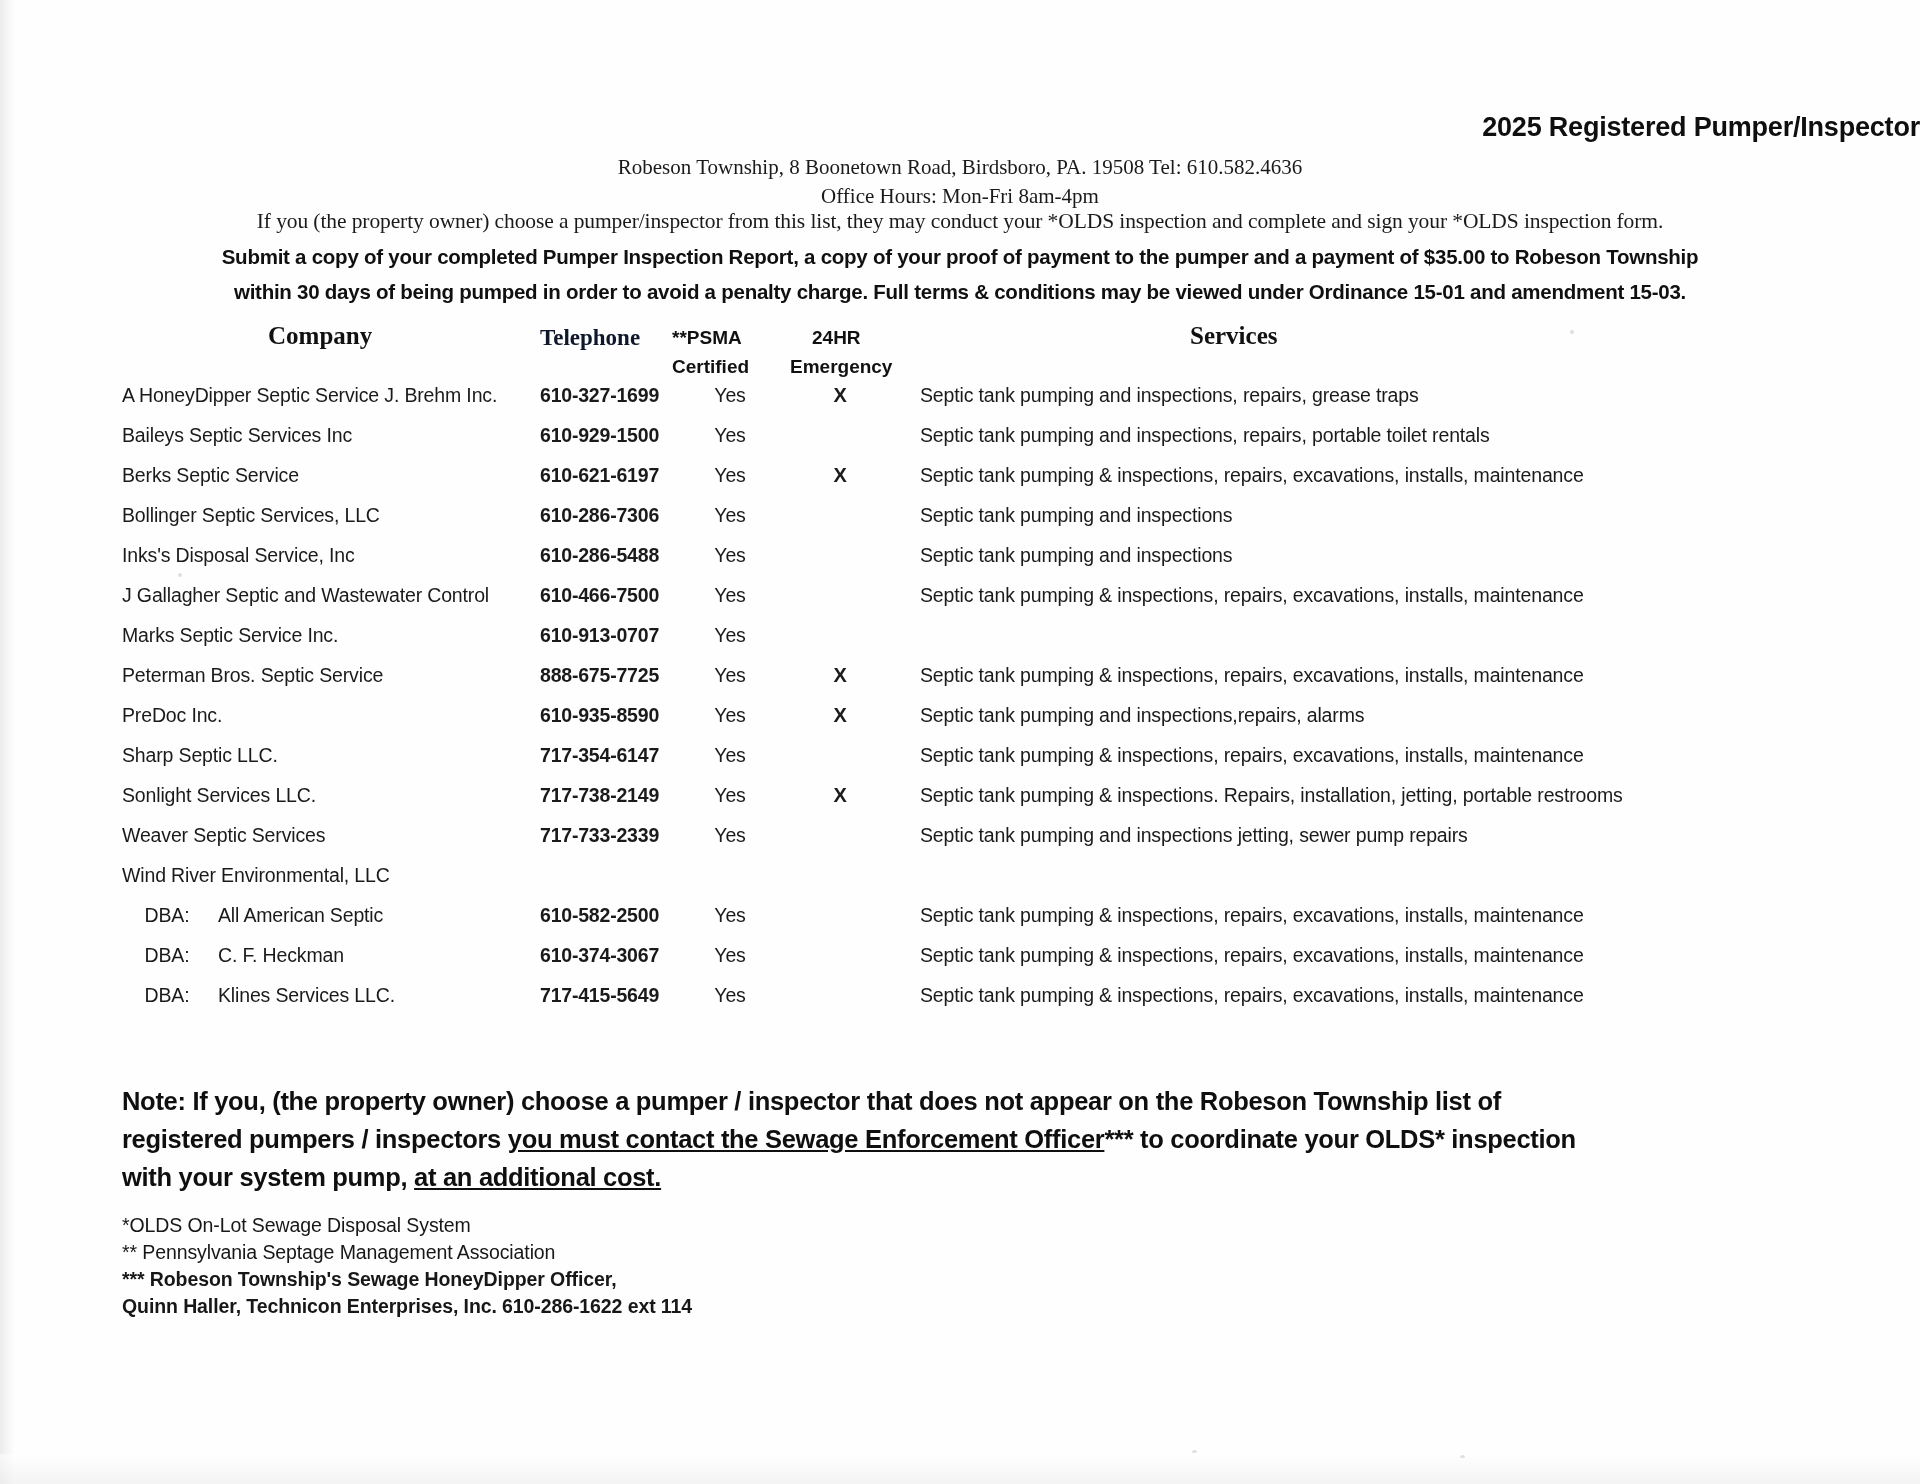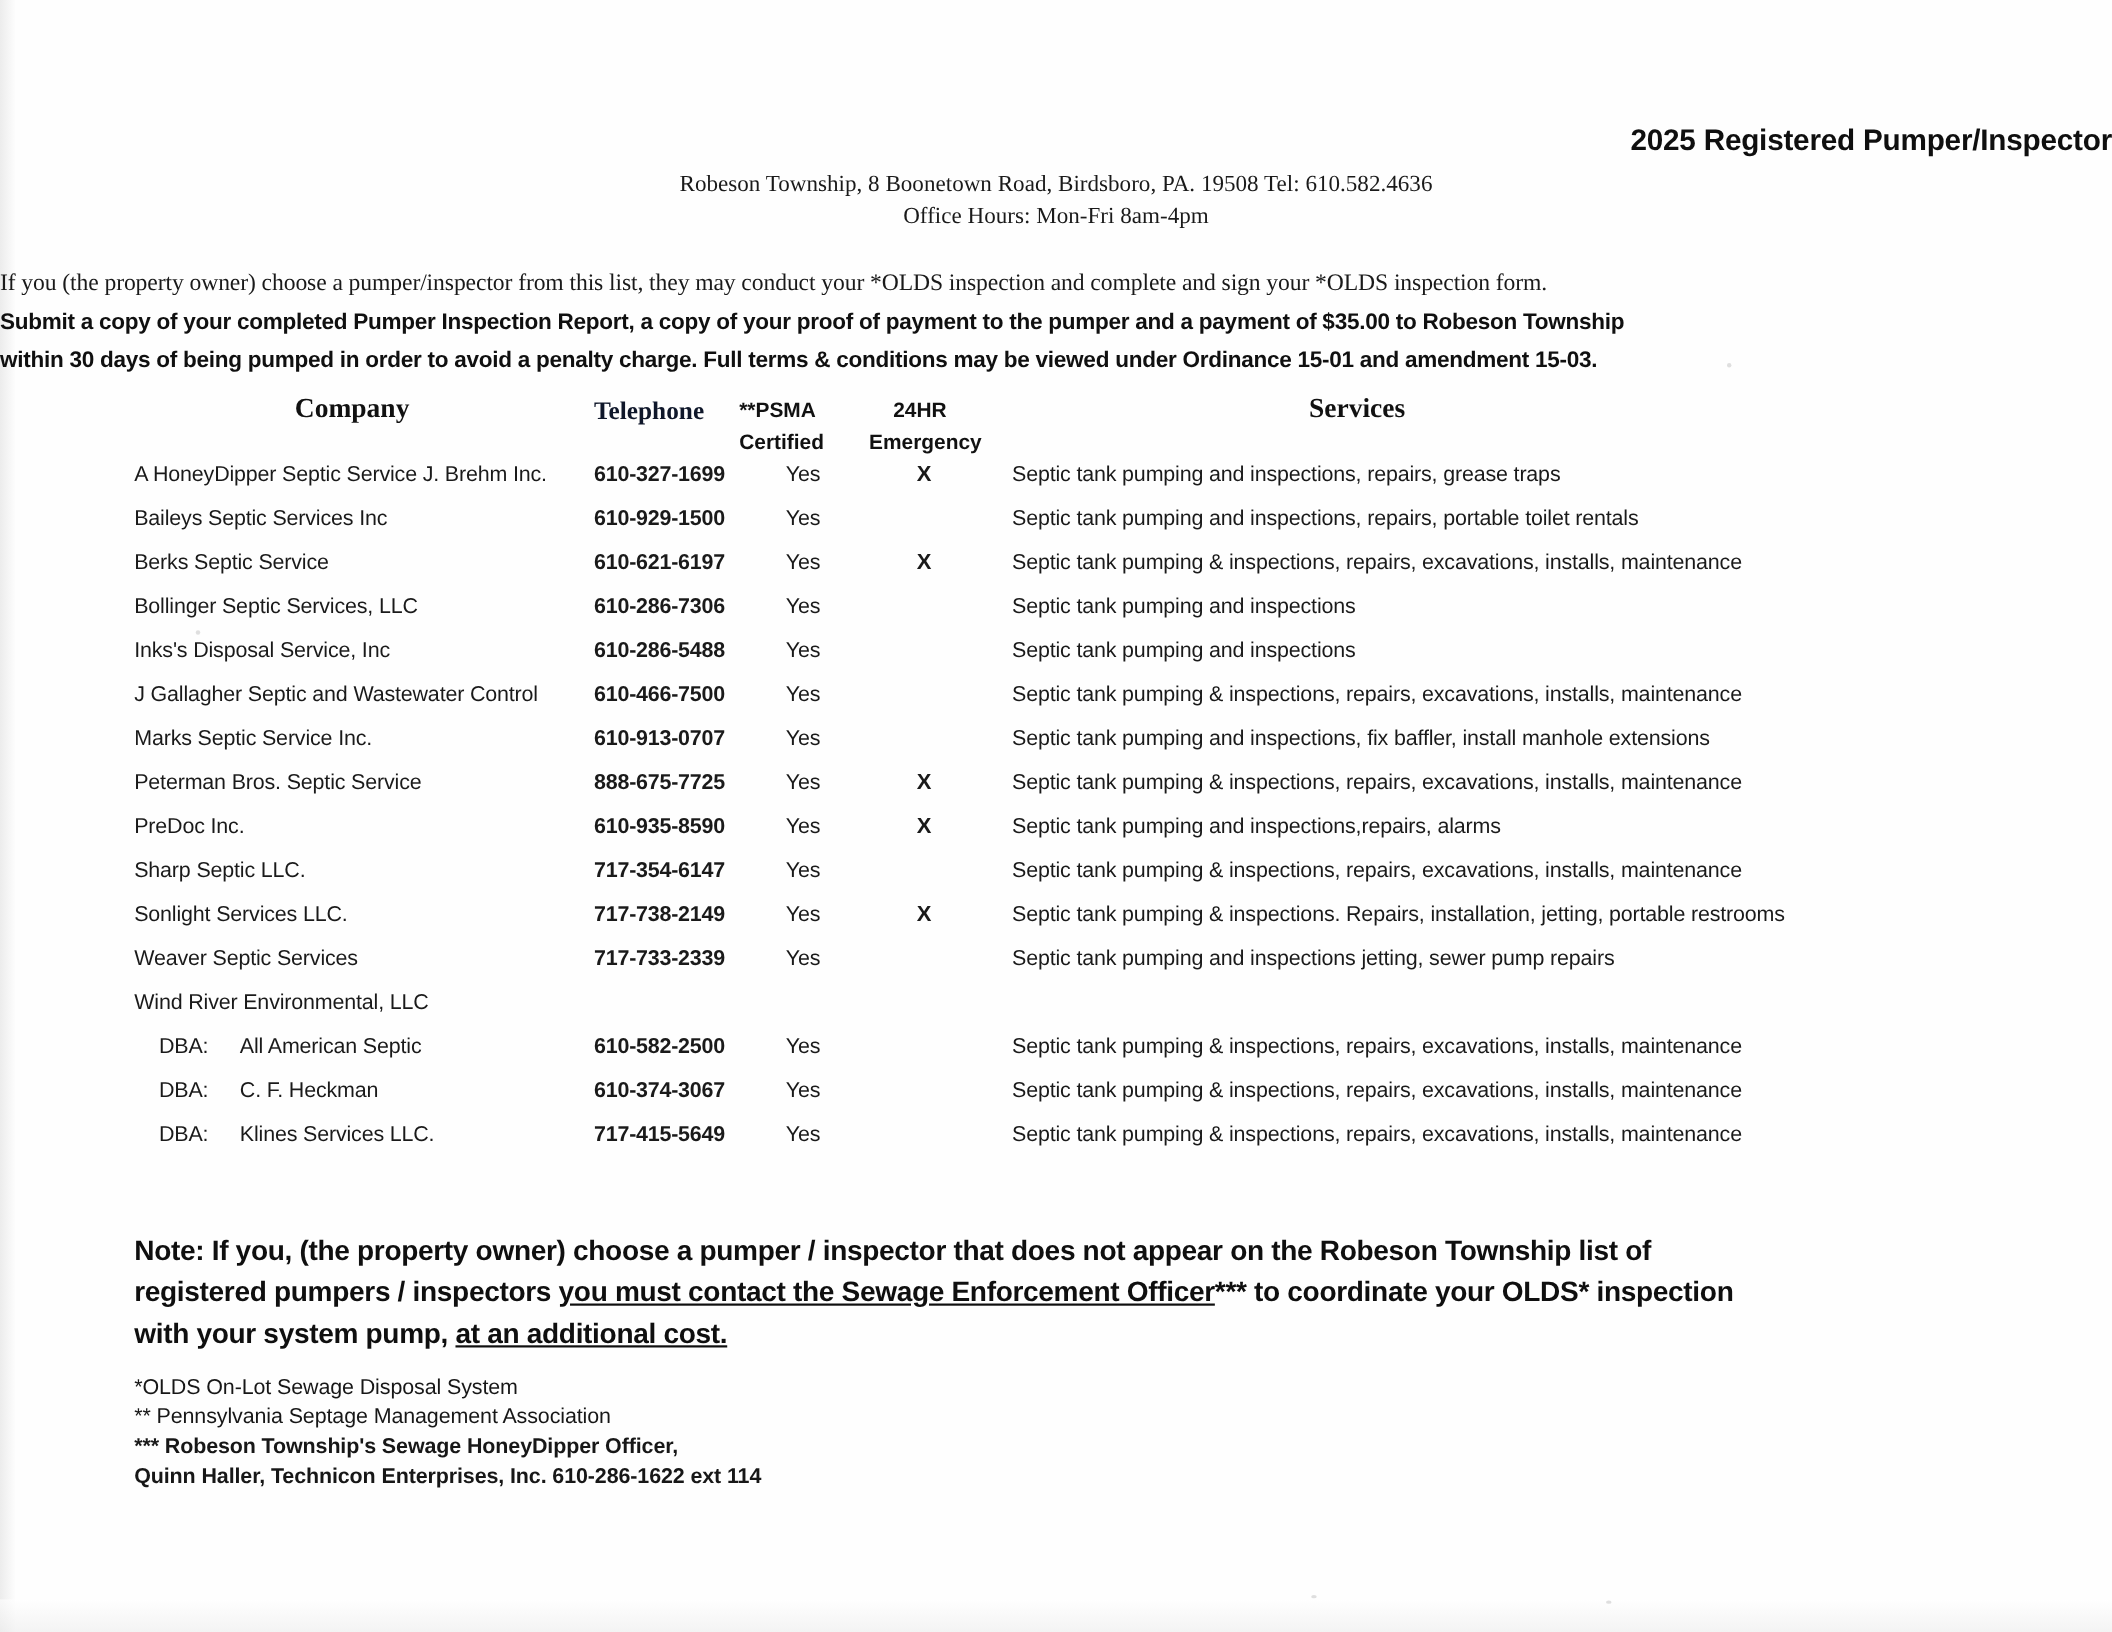--- a/index.html
+++ b/index.html
@@ -65,21 +65,21 @@
   .doc-subline2 {
     text-align: center;
     font-family: "Liberation Serif", serif;
     font-size: 21px;
     margin-top: 4px;
     color: #1a1a1a;
   }
 
   
   .intro {
-    margin-top: 36px;
+    text-align: center;
   }
   .intro-line1 {
     font-family: "Liberation Serif", serif;
     font-size: 21.5px;
     color: #1a1a1a;
     letter-spacing: -0.1px;
   }
   .intro-bold {
     font-weight: bold;
     font-size: 20.5px;
@@ -269,21 +269,20 @@
             <div class="col-phone cell phone">610-466-7500</div>
             <div class="col-psma cell">Yes</div>
             <div class="col-24hr cell mark"></div>
             <div class="col-services cell">Septic tank pumping &amp; inspections, repairs, excavations, installs, maintenance</div>
           </div>
           <div class="row">
             <div class="col-company cell">Marks Septic Service Inc.</div>
             <div class="col-phone cell phone">610-913-0707</div>
             <div class="col-psma cell">Yes</div>
             <div class="col-24hr cell mark"></div>
-            <div class="col-services cell">Septic tank pumping and inspections, fix baffler, install manhole extensions</div>
           </div>
           <div class="row">
             <div class="col-company cell">Peterman Bros. Septic Service</div>
             <div class="col-phone cell phone">888-675-7725</div>
             <div class="col-psma cell">Yes</div>
             <div class="col-24hr cell mark">X</div>
             <div class="col-services cell">Septic tank pumping &amp; inspections, repairs, excavations, installs, maintenance</div>
           </div>
           <div class="row">
             <div class="col-company cell">PreDoc Inc.</div>

